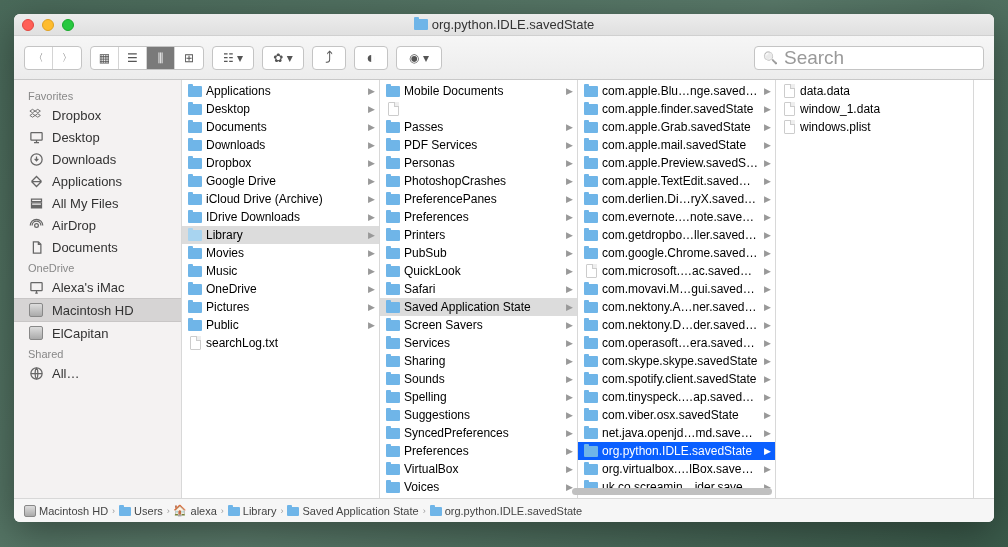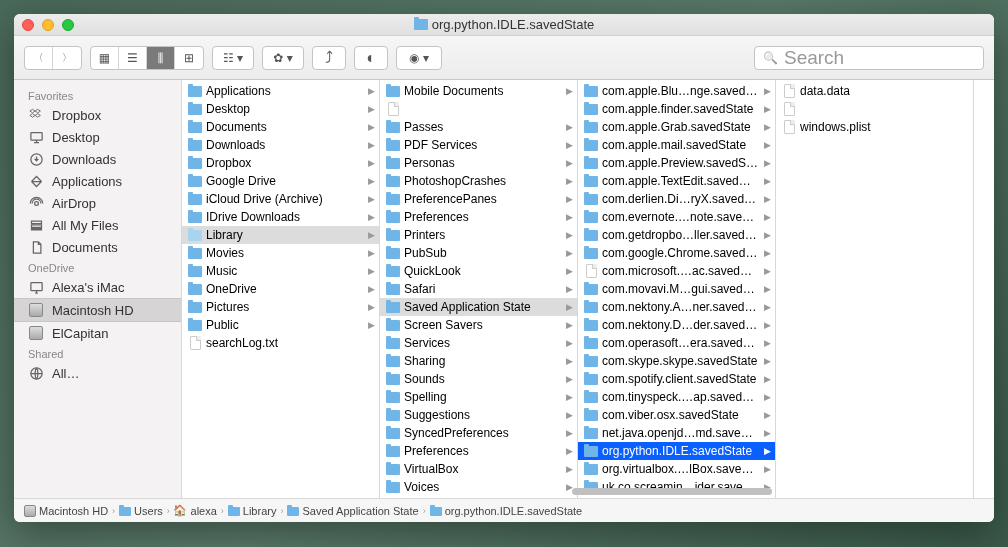--- a/index.html
+++ b/index.html
@@ -133,39 +133,39 @@
           <span class="icon">
             <svg class="icon-svg" viewBox="0 0 24 24" fill="none" stroke="#666" stroke-width="2">
               <path d="M4 12l8-8 8 8M4 12l8 8 8-8M4 12h16"></path>
             </svg>
           </span>
           <span>Applications</span>
         </div>
         <div class="item">
           <span class="icon">
             <svg class="icon-svg" viewBox="0 0 24 24" fill="none" stroke="#666" stroke-width="2">
-              <circle cx="12" cy="12" r="3"></circle>
-              <path d="M5 12a7 7 0 0114 0M2 12a10 10 0 0120 0"></path>
-            </svg>
-          </span>
-          <span>AirDrop</span>
-        </div>
-        <div class="item">
-          <span class="icon">
-            <svg class="icon-svg" viewBox="0 0 24 24" fill="none" stroke="#666" stroke-width="2">
               <rect x="4" y="5" width="16" height="4"></rect>
               <rect x="4" y="11" width="16" height="4"></rect>
               <rect x="4" y="17" width="16" height="2"></rect>
             </svg>
           </span>
           <span>All My Files</span>
         </div>
         <div class="item">
           <span class="icon">
             <svg class="icon-svg" viewBox="0 0 24 24" fill="none" stroke="#666" stroke-width="2">
+              <circle cx="12" cy="12" r="3"></circle>
+              <path d="M5 12a7 7 0 0114 0M2 12a10 10 0 0120 0"></path>
+            </svg>
+          </span>
+          <span>AirDrop</span>
+        </div>
+        <div class="item">
+          <span class="icon">
+            <svg class="icon-svg" viewBox="0 0 24 24" fill="none" stroke="#666" stroke-width="2">
               <path d="M7 3h8l4 4v14H7z"></path>
               <path d="M15 3v4h4"></path>
             </svg>
           </span>
           <span>Documents</span>
         </div>
         <div class="section-title">OneDrive</div>
         <div class="item">
           <span class="icon">
             <svg class="icon-svg" viewBox="0 0 24 24" fill="none" stroke="#666" stroke-width="2">
@@ -634,20 +634,21 @@
           <div class="row">
             <span class="ficon">
               <span class="file"></span>
             </span>
             <span class="label">data.data</span>
           </div>
           <div class="row">
             <span class="ficon">
               <span class="file"></span>
             </span>
+            <span class="label">window_1.data</span>
           </div>
           <div class="row">
             <span class="ficon">
               <span class="file"></span>
             </span>
             <span class="label">windows.plist</span>
           </div>
         </div>
     <div class="scrollbar-h">
         <div class="scrollbar-thumb"></div>

